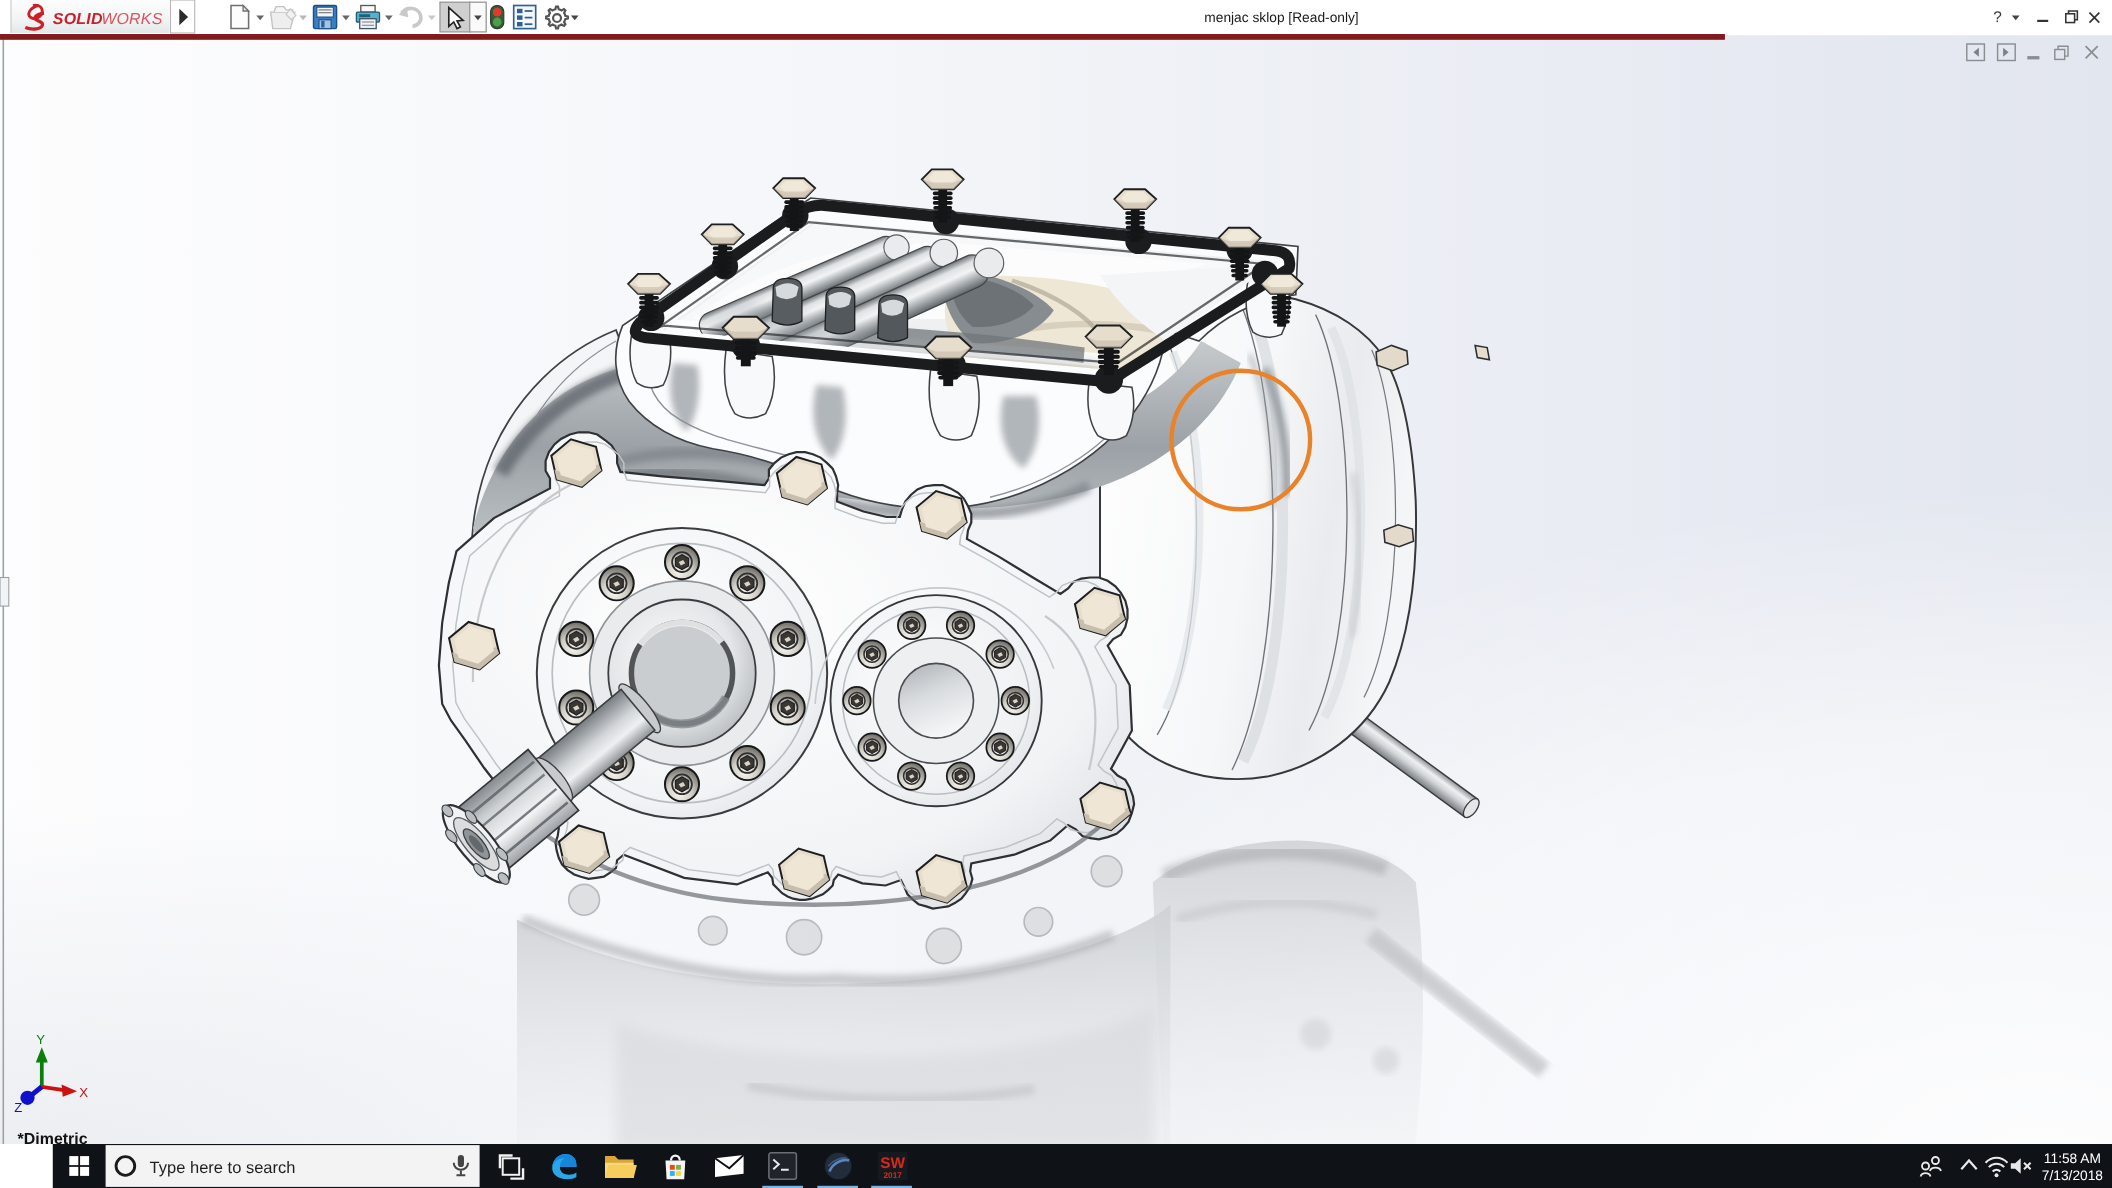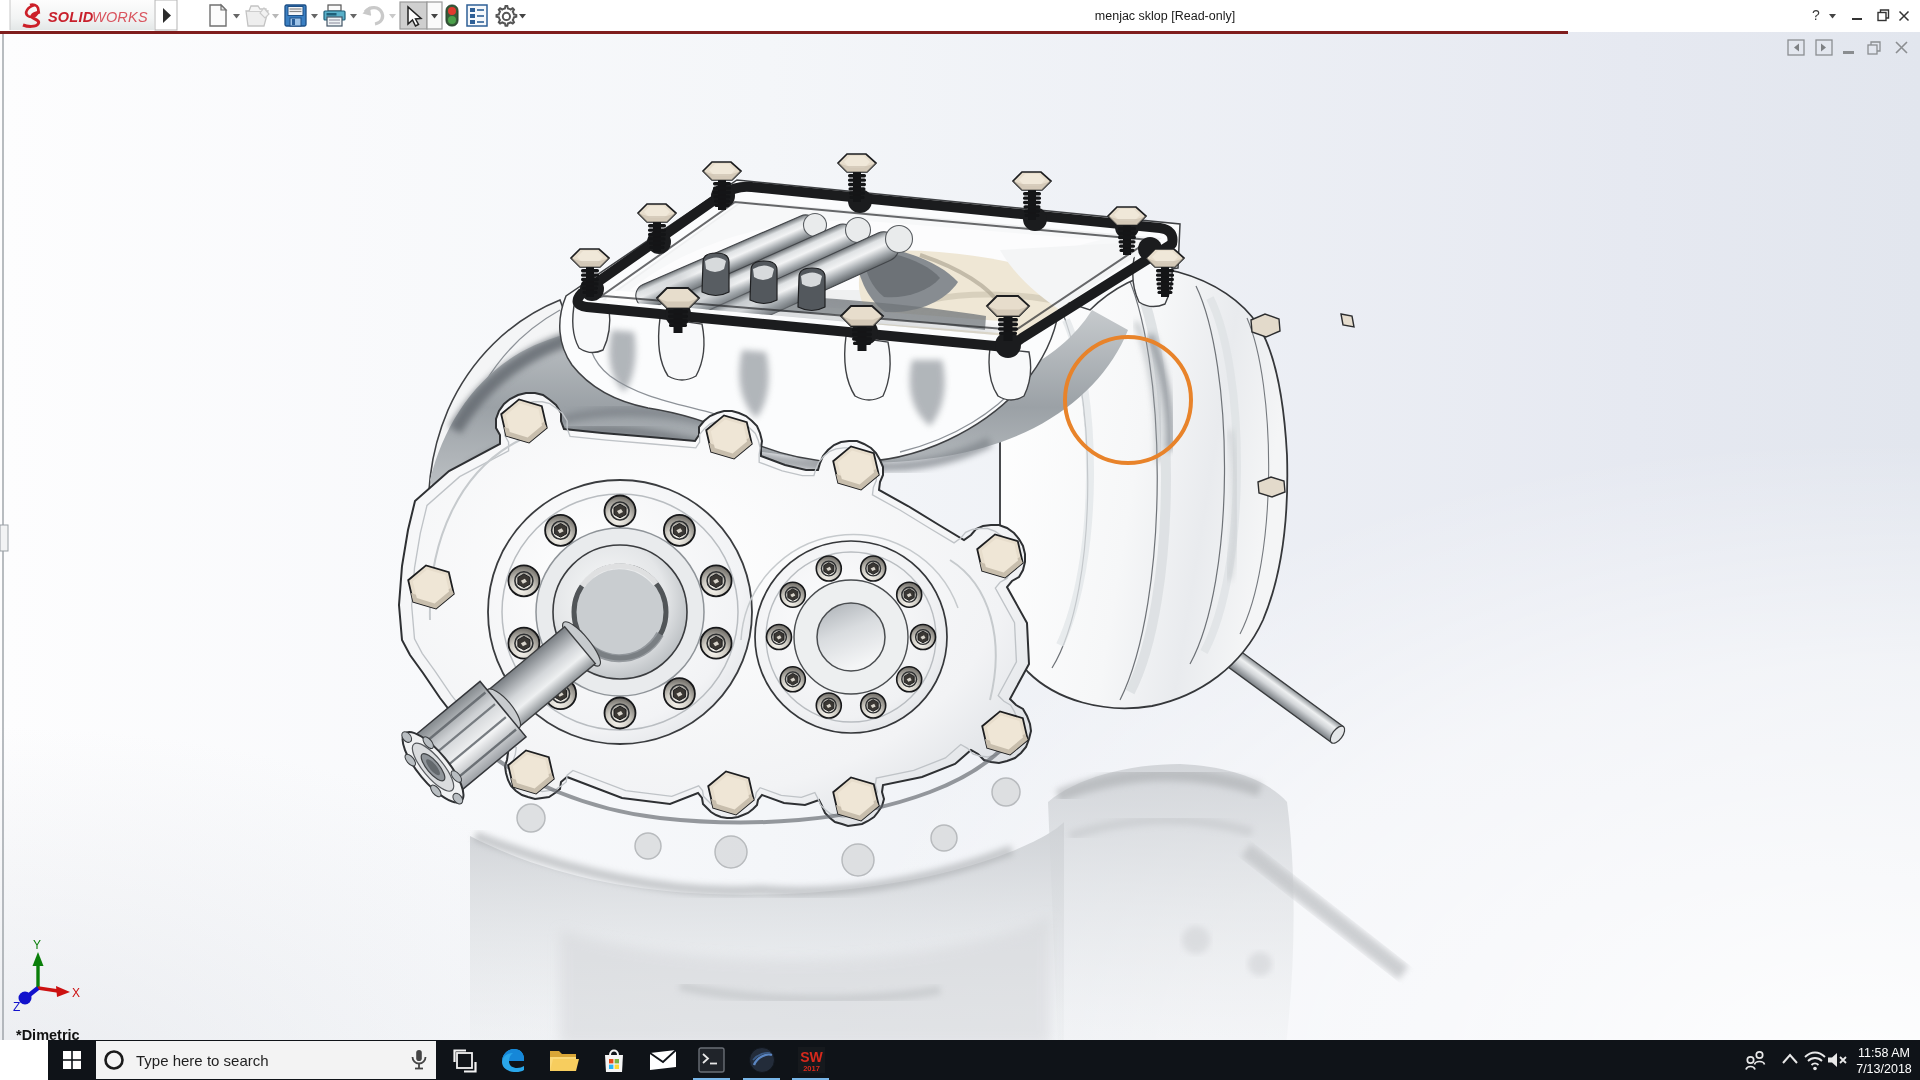--- a/index.html
+++ b/index.html
@@ -1,18 +1,18 @@
 <!DOCTYPE html>
 <html><head>
 <meta charset="utf-8">
 <style>
   html,body{margin:0;padding:0;width:1920px;height:1080px;overflow:hidden;
     font-family:"Liberation Sans",sans-serif;}
   #titlebar{position:absolute;left:0;top:0;width:1568px;height:31px;background:#be185d;
-    border-bottom:3px solid #7f1d1d;z-index:30;}
+    border-bottom:5px solid #7f1d1d;z-index:30;}
   #viewport{position:absolute;left:0;top:32px;width:1920px;height:1008px;
     background:
       radial-gradient(ellipse 1500px 900px at 97% 103%, rgba(255,255,255,0.95) 0%, rgba(255,255,255,0.55) 45%, rgba(255,255,255,0) 70%),
       radial-gradient(ellipse 1000px 520px at 0% 105%, rgba(206,211,219,0.4) 0%, rgba(206,211,219,0) 70%),
       linear-gradient(to right, #fdfdfe 0%, #f4f6f9 40%, #e6e9f1 85%, #e2e6ee 100%);
     z-index:1;}
   #modelsvg{position:absolute;left:0;top:-32px;z-index:2;}
   #taskbar{position:absolute;left:0;top:1040px;width:1920px;height:40px;background:#10141a;z-index:40;margin-left:48px;}
 </style>
 </head>

